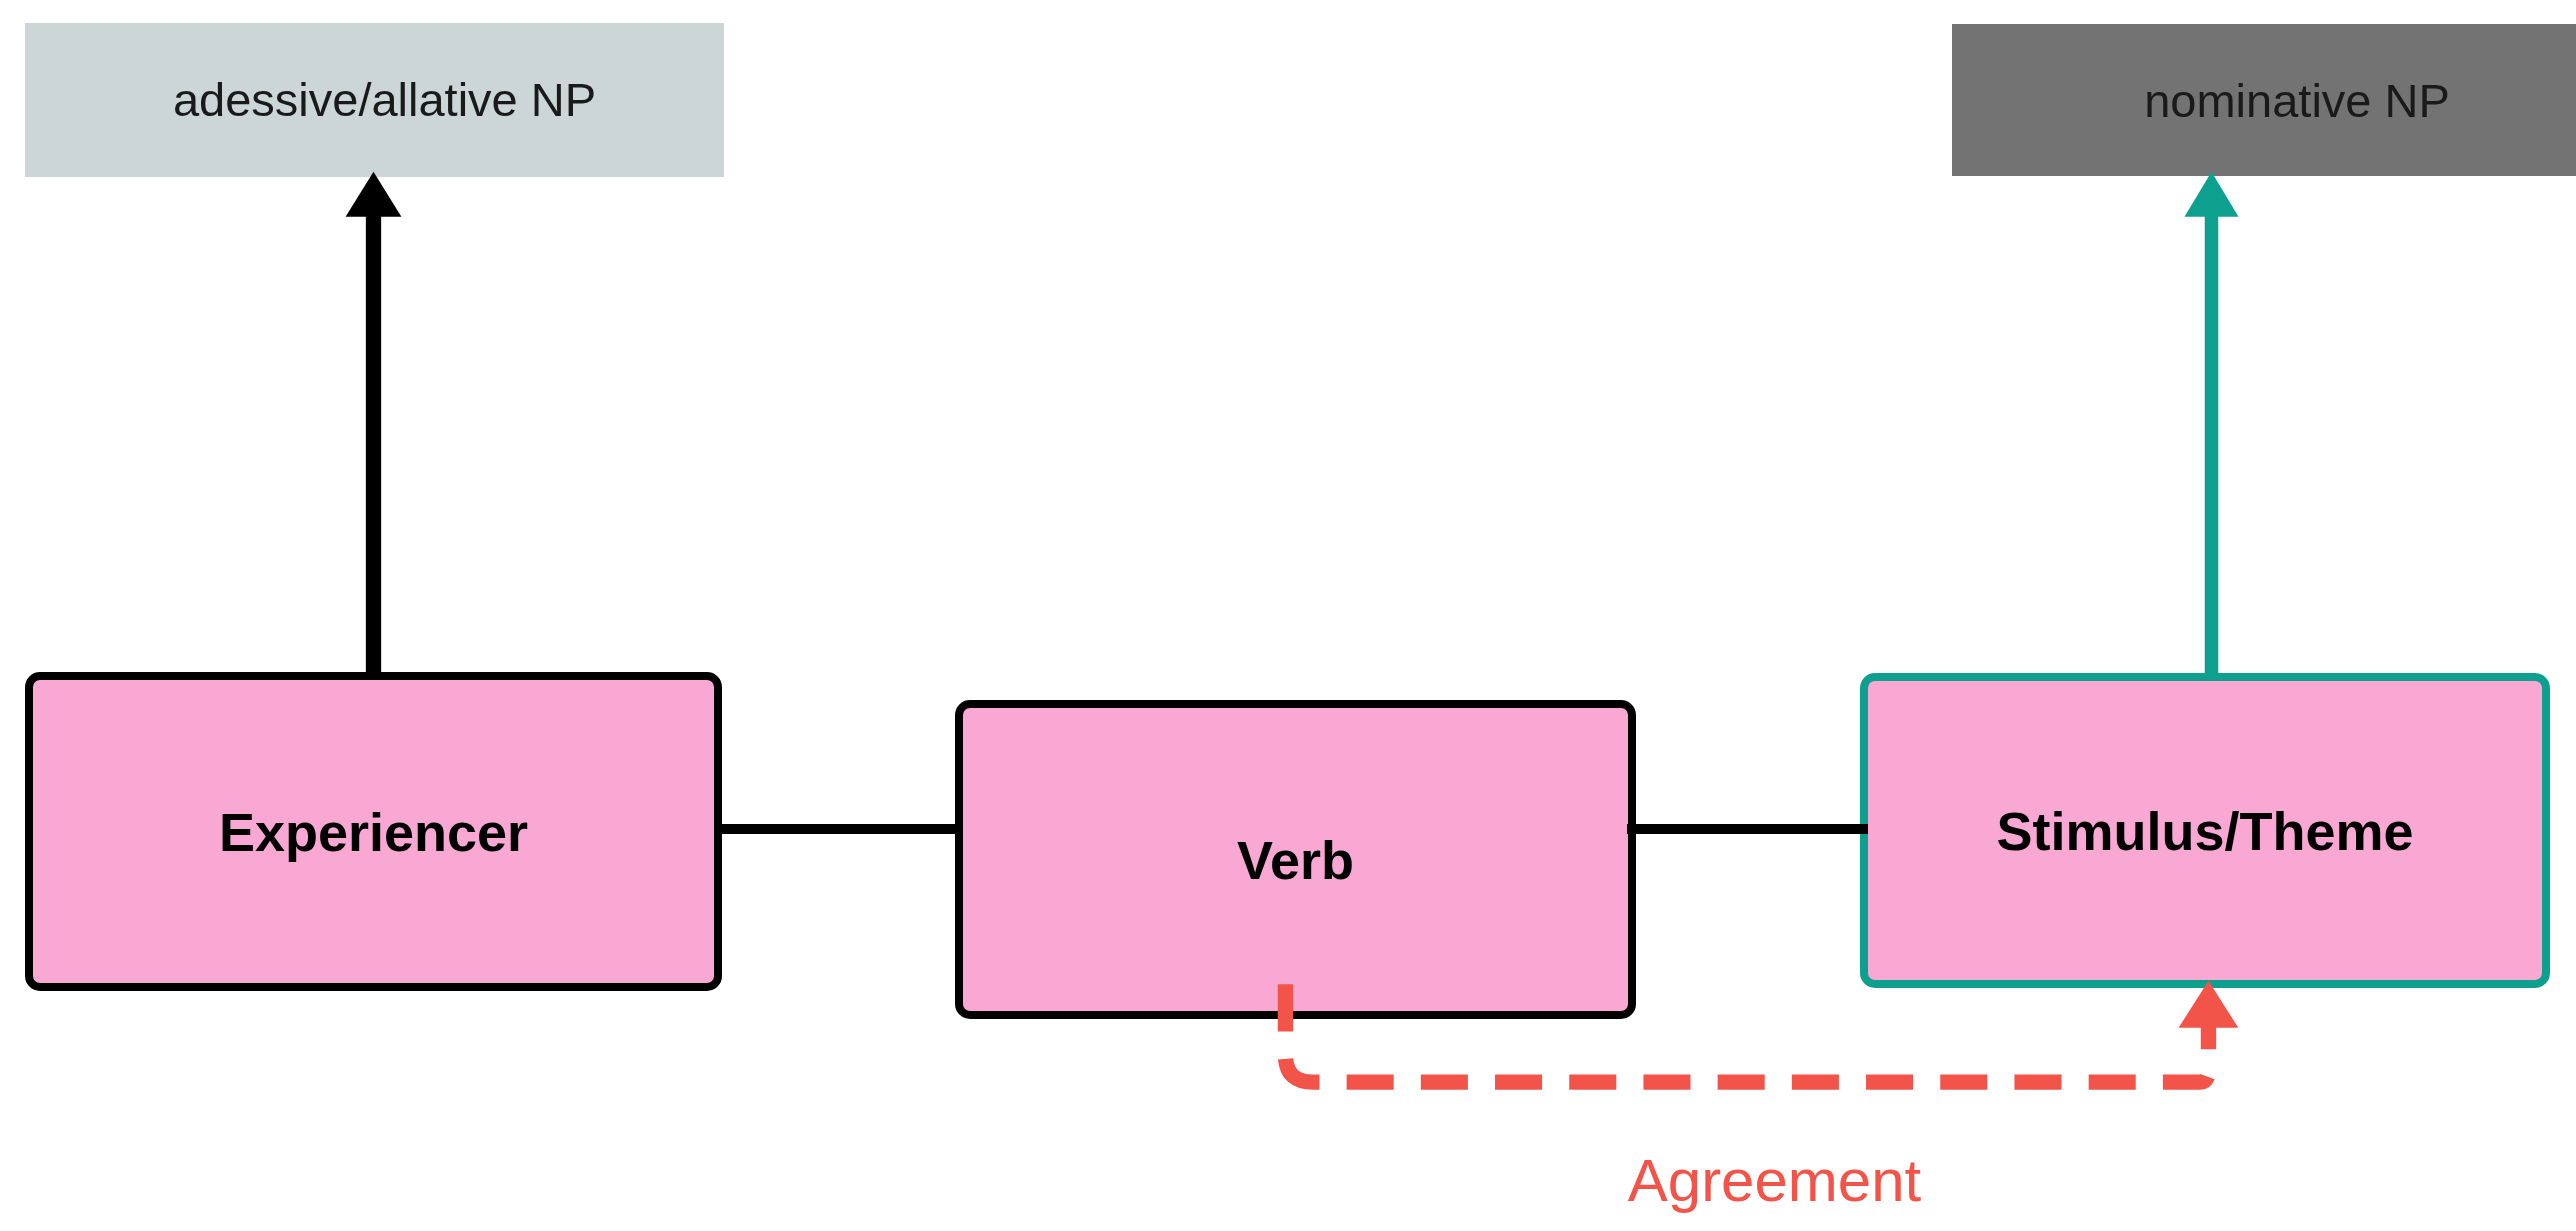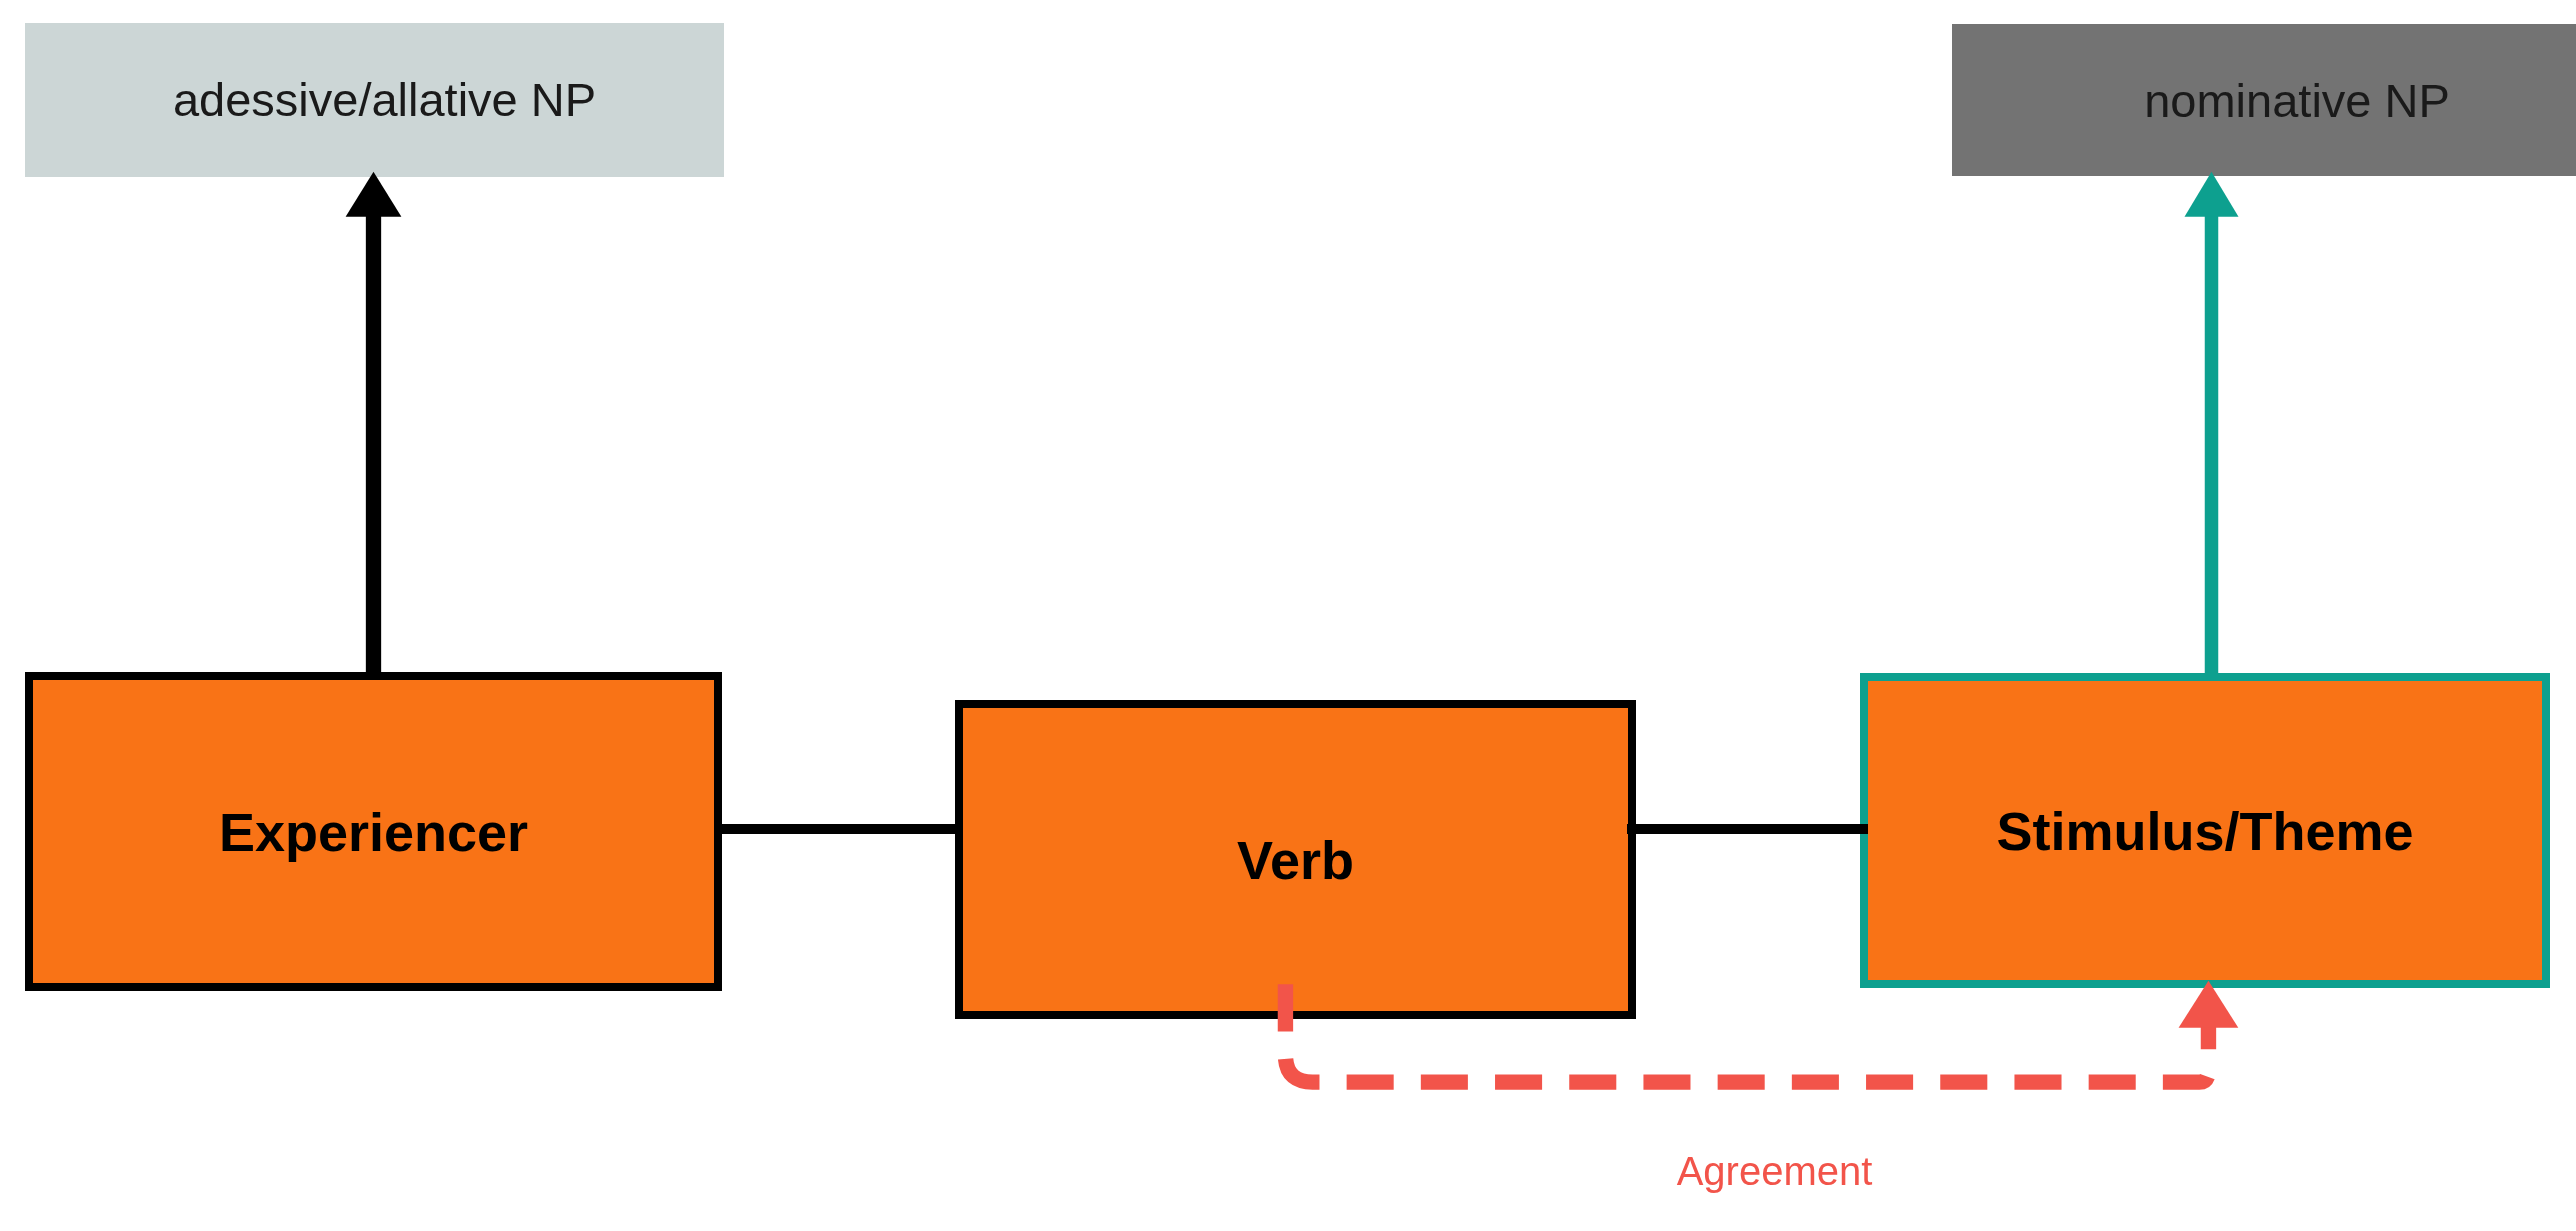--- a/index.html
+++ b/index.html
@@ -43,21 +43,22 @@
     width: 690px;
     height: 152px;
     background: #737373;
   }
   .role-box {
     position: absolute;
     display: flex;
     align-items: center;
     justify-content: center;
     box-sizing: border-box;
-    background: #f97316;
+    background: #f9a8d4;
+    border-radius: 15px;
   }
   .role-label {
     font-size: 54px;
     font-weight: 700;
     color: #000000;
     line-height: 1;
     white-space: nowrap;
   }
   #experiencer-box {
     left: 25px;
@@ -119,21 +120,21 @@
     width: 1104px;
     height: 163px;
     overflow: visible;
   }
   #agreement-label {
     position: absolute;
     left: 1539px;
     top: 1151px;
     width: 471px;
     text-align: center;
-    font-size: 40px;
+    font-size: 60px;
     color: #f2544a;
     line-height: 1;
     white-space: nowrap;
   }
 </style>
 </head>
 <body>
 
 <div id="canvas">
 

